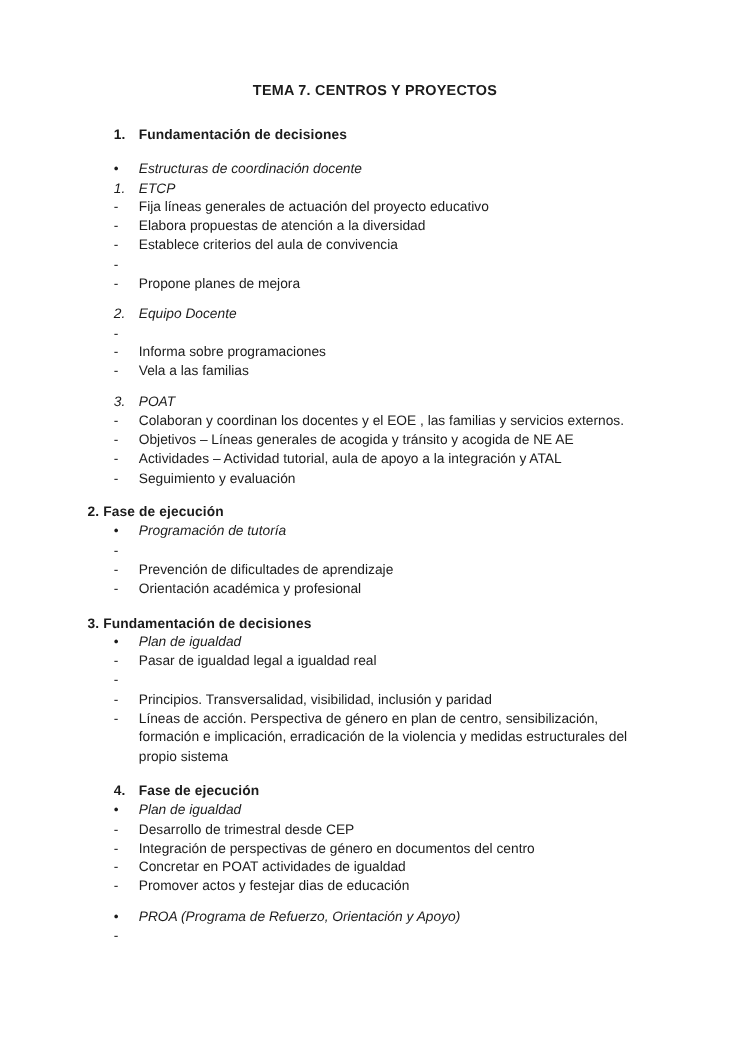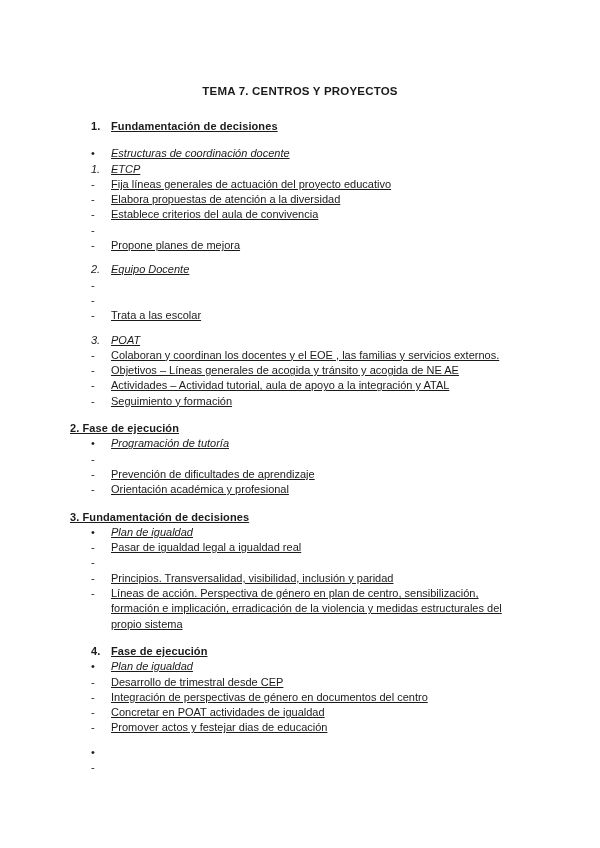--- a/index.html
+++ b/index.html
@@ -18,35 +18,34 @@
     font-size: 11px;
     color: #1b1b1b;
     overflow: hidden;
   }
   .title {
     width: 460px;
     text-align: center;
     font-weight: bold;
     font-size: 11.5px;
     line-height: 15px;
-    margin: 18px 0 20px 0;
+    margin: 0 0 20px 0;
     letter-spacing: 0.2px;
   }
   .line {
     display: flex;
     align-items: flex-start;
     line-height: 15.3px;
   }
   .line .marker {
     flex: 0 0 20px;
     width: 20px;
   }
   .line .text {
     white-space: pre-line;
-    text-decoration: underline;
   }
   .indent { padding-left: 21px; }
   .h-num, .h-flush { font-weight: bold; letter-spacing: 0.1px; }
   .it-bullet, .it-num { font-style: italic; }
   .it-bullet .marker { font-style: normal; }
   .gap-sm { margin-top: 9px; }
   .gap-lg { margin-top: 12px; }
 </style>
 </head>
 <body>
@@ -87,44 +86,45 @@
       </div>
       <div class="line it-num indent gap-sm">
         <span class="marker">2.</span>
         <span class="text">Equipo Docente</span>
       </div>
       <div class="line dash indent">
         <span class="marker">-</span>
       </div>
       <div class="line dash indent">
         <span class="marker">-</span>
+        <span class="text">Informa sobre programaciones</span>
       </div>
       <div class="line dash indent">
         <span class="marker">-</span>
-        <span class="text">Trata a las escolar</span>
+        <span class="text">Vela a las familias</span>
       </div>
       <div class="line it-num indent gap-sm">
         <span class="marker">3.</span>
         <span class="text">POAT</span>
       </div>
       <div class="line dash indent">
         <span class="marker">-</span>
         <span class="text">Colaboran y coordinan los docentes y el EOE , las familias y servicios externos.</span>
       </div>
       <div class="line dash indent">
         <span class="marker">-</span>
         <span class="text">Objetivos – Líneas generales de acogida y tránsito y acogida de NE AE</span>
       </div>
       <div class="line dash indent">
         <span class="marker">-</span>
         <span class="text">Actividades – Actividad tutorial, aula de apoyo a la integración y ATAL</span>
       </div>
       <div class="line dash indent">
         <span class="marker">-</span>
-        <span class="text">Seguimiento y formación</span>
+        <span class="text">Seguimiento y evaluación</span>
       </div>
       <div class="line h-flush gap-lg">
         <span class="text">2. Fase de ejecución</span>
       </div>
       <div class="line it-bullet indent">
         <span class="marker">•</span>
         <span class="text">Programación de tutoría</span>
       </div>
       <div class="line dash indent">
         <span class="marker">-</span>
@@ -180,18 +180,19 @@
       <div class="line dash indent">
         <span class="marker">-</span>
         <span class="text">Concretar en POAT actividades de igualdad</span>
       </div>
       <div class="line dash indent">
         <span class="marker">-</span>
         <span class="text">Promover actos y festejar dias de educación</span>
       </div>
       <div class="line it-bullet indent gap-sm">
         <span class="marker">•</span>
+        <span class="text">PROA (Programa de Refuerzo, Orientación y Apoyo)</span>
       </div>
       <div class="line dash indent">
         <span class="marker">-</span>
       </div>
     </div>
 </div>
 
 </body></html>

